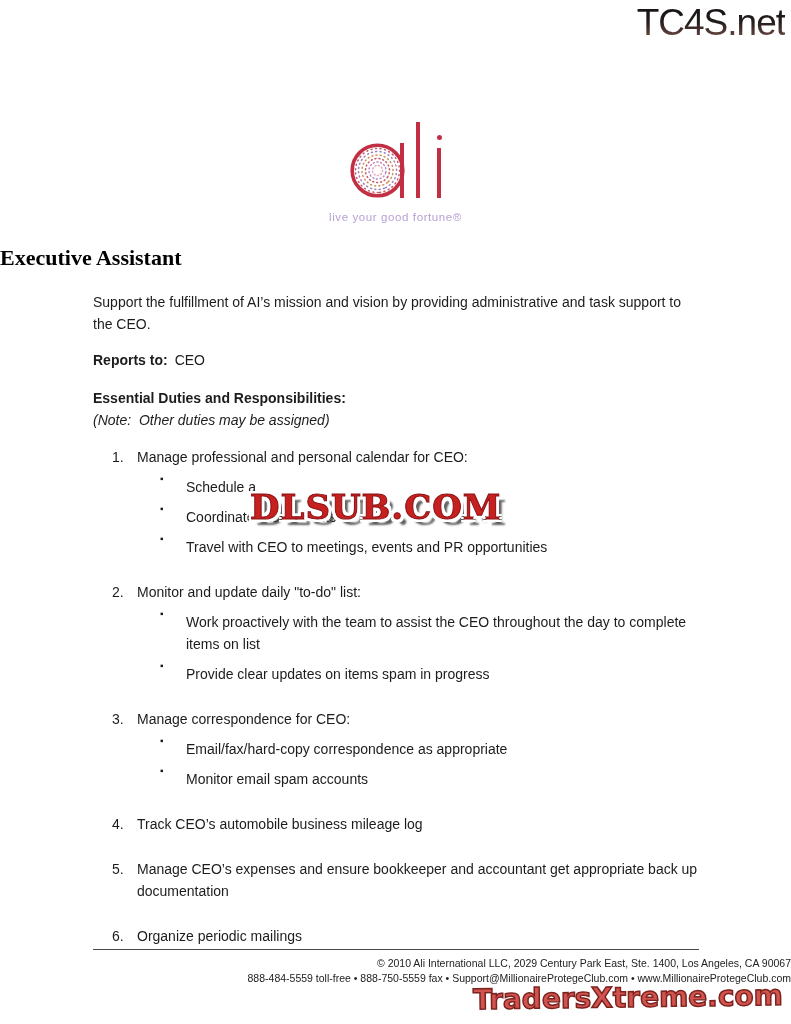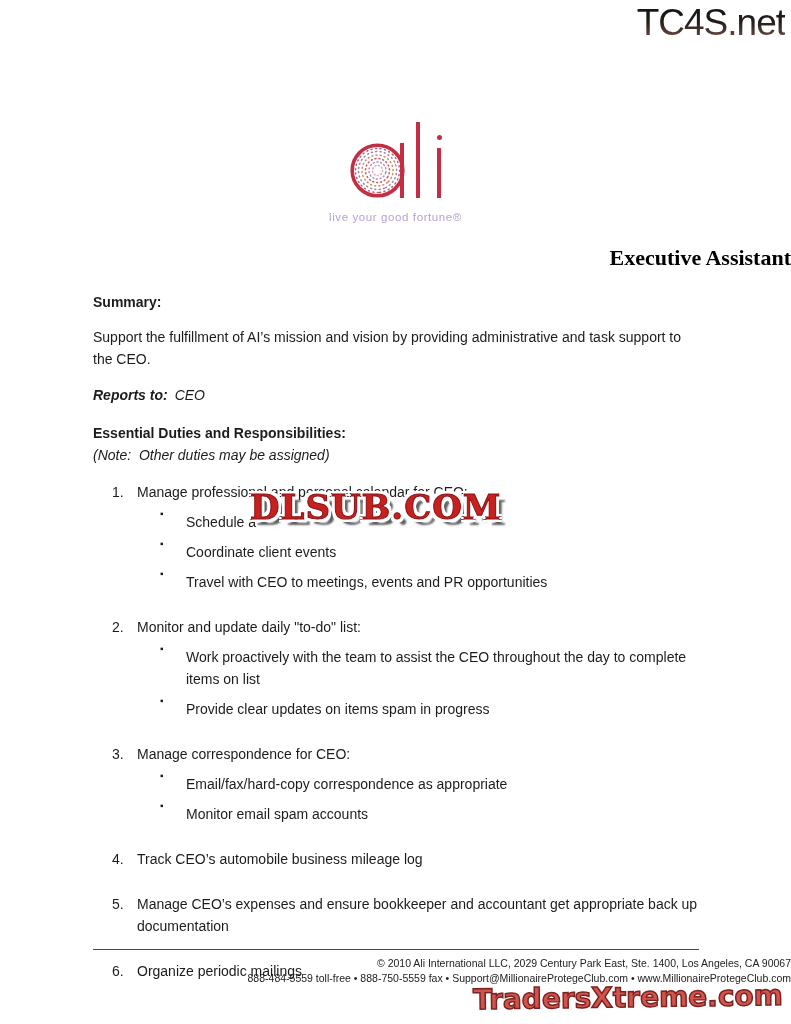--- a/index.html
+++ b/index.html
@@ -42,29 +42,29 @@
   .logo-a svg{position:absolute;left:0;top:0;}
   .stem{background:#c22f45;width:4px;}
   .stem-a{height:55px;margin-left:-5px;}
   .stem-l{height:76px;margin-left:12px;}
   .logo-i{display:flex;flex-direction:column;align-items:center;margin-left:17px;}
   .i-dot{width:5px;height:5px;border-radius:50%;background:#c22f45;margin-bottom:8px;}
   .i-stem{height:50px;}
   .tagline{margin-top:13px;font-size:11.5px;letter-spacing:.6px;color:#b79fd2;}
   
   .doc-title{
-    position:absolute;top:245px;left:0;width:100%;text-align:right;
+    position:absolute;top:245px;left:0;width:100%;text-align:left;
     font-family:"Liberation Serif",serif;font-weight:bold;font-size:22px;color:#000;
   }
   
   .content{position:absolute;left:93px;top:291px;width:607px;font-size:14px;line-height:22px;}
   .h-bold{font-weight:bold;}
   .h-summary{margin:0 0 13px;}
   .para{margin:0 0 14px;}
-  .reports{margin:0 0 16px;font-style:italic;}
+  .reports{margin:0 0 16px;}
   .reports .val{margin-left:7px;}
   .h-duties{margin:0;}
   .note{font-style:italic;margin:0 0 15px;white-space:pre-wrap;}
   .duty{display:flex;padding-left:19px;margin-top:23px;}
   .duty:first-child{margin-top:0;}
   .duty-num{width:25px;flex:none;}
   .duty-body{flex:1;}
   .bullet{display:flex;padding-left:23px;}
   .bullet-marker{width:26px;flex:none;font-size:10px;line-height:22px;}
   .bullet-text{flex:1;margin-top:8px;}
@@ -101,21 +101,20 @@
       <div class="stem i-stem"></div>
     </div>
   </div>
   <div class="tagline">live your good fortune®</div>
 </div>
 
 <div class="doc-title">Executive Assistant</div>
 
 <div class="content">
 
-  <div class="h-bold h-summary">Summary:</div>
   <div class="para">Support the fulfillment of AI’s mission and vision by providing administrative and task support to the CEO.</div>
 
   <div class="reports">
     <span class="h-bold">Reports to:</span><span class="val">CEO</span>
   </div>
 
   <div class="h-bold h-duties">Essential Duties and Responsibilities:</div>
   <div class="note">(Note:  Other duties may be assigned)</div>
 
   <div class="duties-list">

